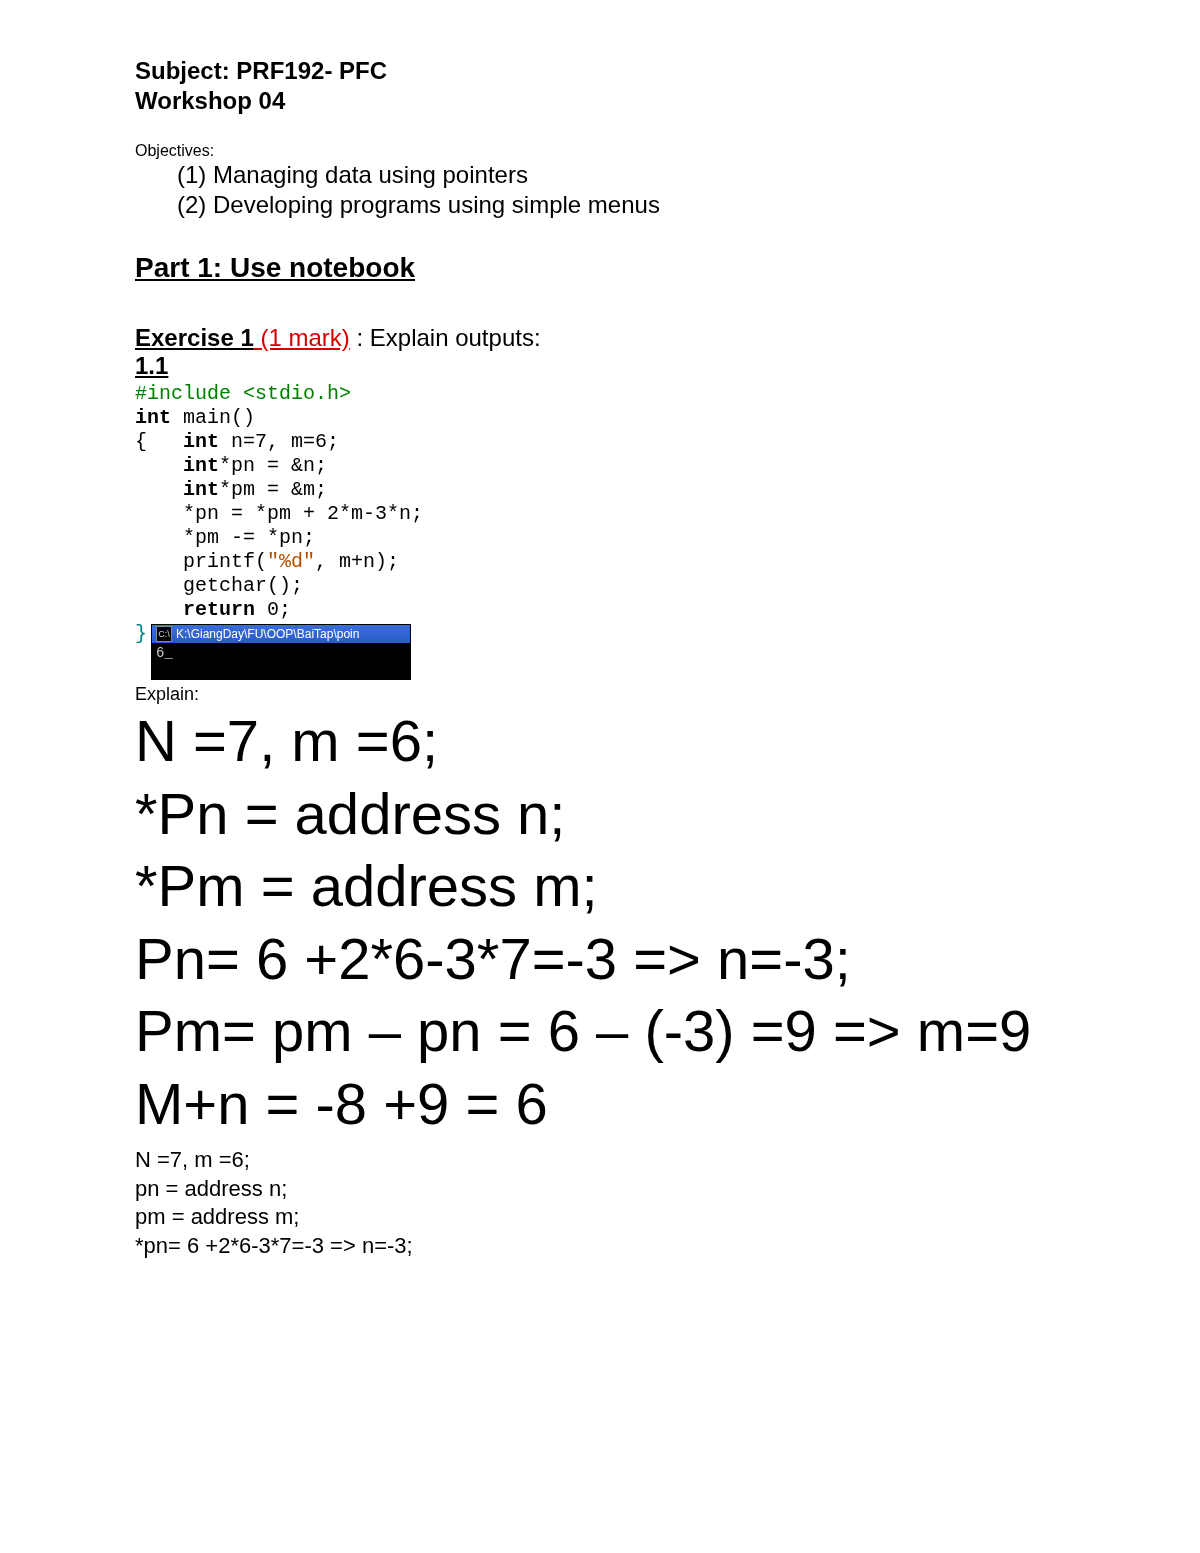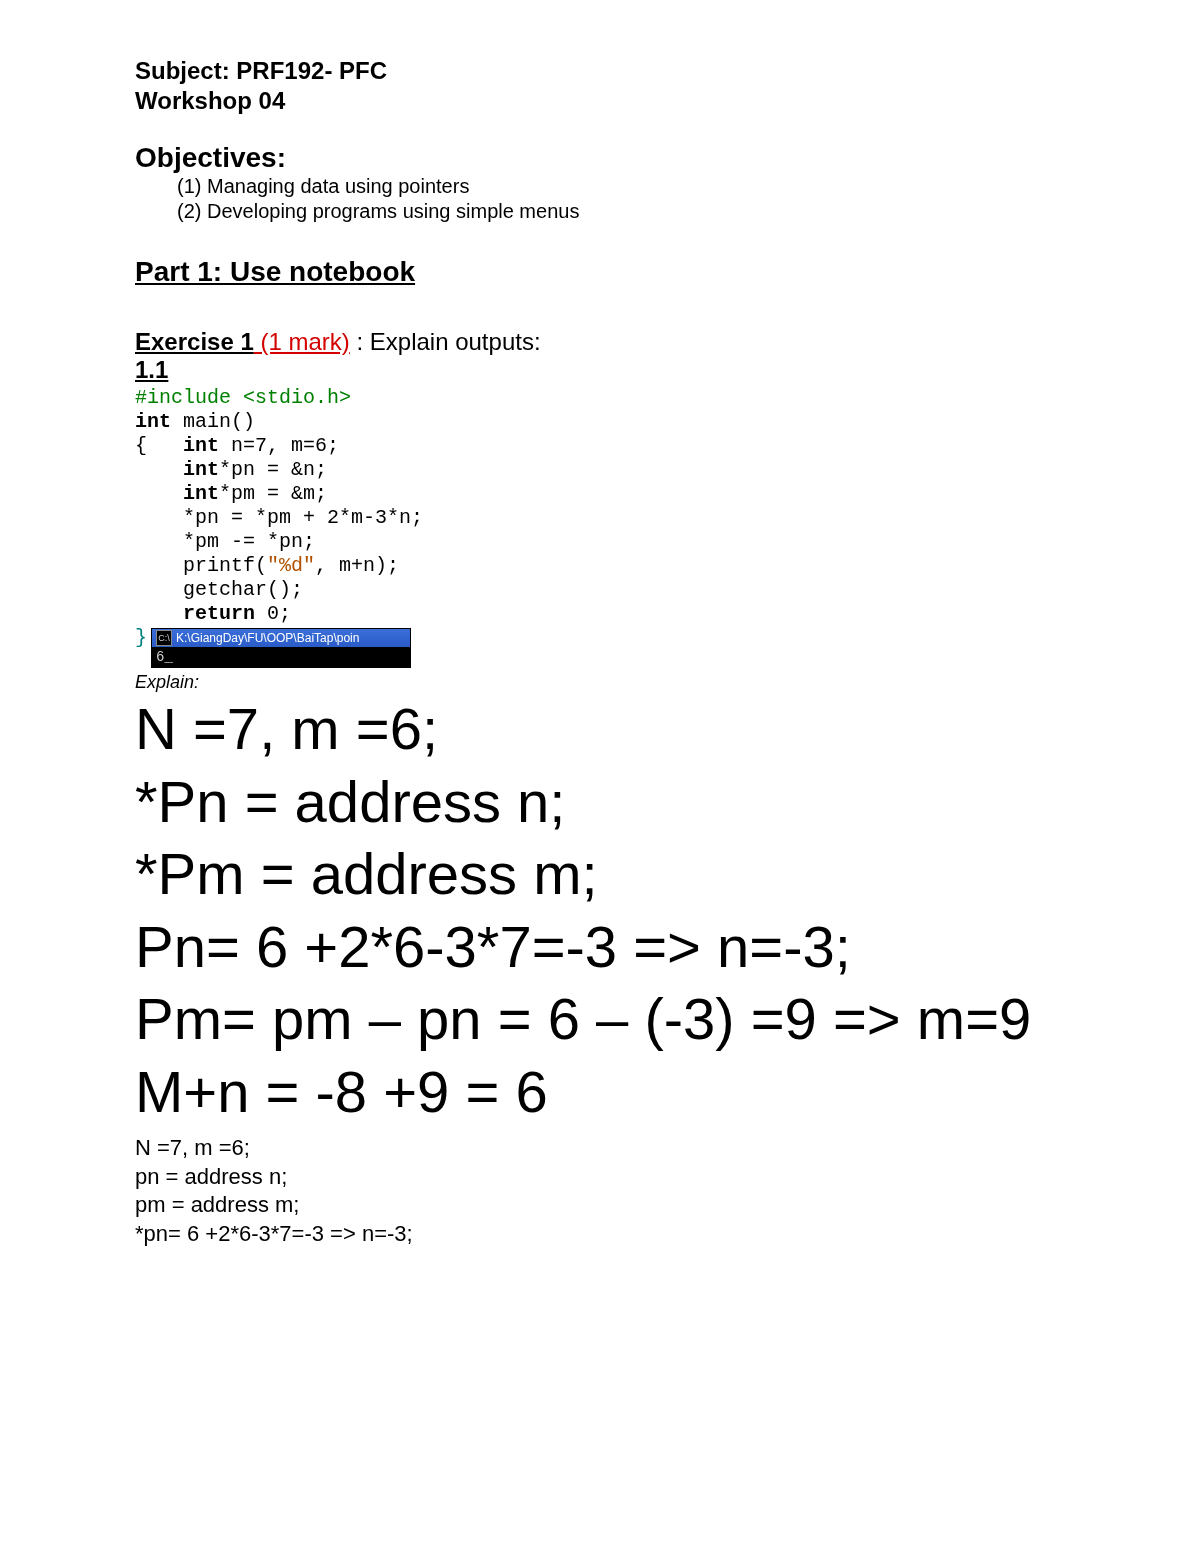--- a/index.html
+++ b/index.html
@@ -16,26 +16,26 @@
     padding: 56px 64px 40px 100px;
     position: relative;
     margin-left: 35px;
   }
   .hdr-line {
     font-weight: 700;
     font-size: 24px;
     line-height: 1.25;
   }
   .obj-title {
-    font-weight: 700;
-    font-size: 28px;
+    font-weight: 400;
+    font-size: 16px;
     margin-top: 26px;
   }
   .obj-item {
-    font-size: 20px;
+    font-size: 24px;
     line-height: 1.25;
     padding-left: 42px;
   }
   .part-title {
     font-weight: 700;
     font-size: 28px;
     text-decoration: underline;
     margin-top: 32px;
     margin-bottom: 40px;
   }
@@ -91,36 +91,35 @@
     border: 1px solid #888;
     margin-right: 4px;
     display: inline-flex;
     align-items: center;
     justify-content: center;
     font-size: 9px;
     color: #ccc;
   }
   .console-body {
     width: 260px;
-    height: 20px;
+    height: 36px;
     background: #000;
     color: #ccc;
     font-family: "Courier New", monospace;
     font-size: 14px;
     padding: 1px 4px 0 4px;
     box-sizing: border-box;
     white-space: pre;
     border-left: 1px solid #000;
     border-right: 1px solid #000;
     border-bottom: 1px solid #000;
   }
   .explain-label {
     font-size: 18px;
     margin-top: 4px;
-    font-style: italic;
   }
   .big {
     font-size: 58px;
     line-height: 1.25;
     font-family: Arial, Helvetica, sans-serif;
   }
   .small {
     font-size: 22px;
     line-height: 1.3;
     margin-top: 6px;

